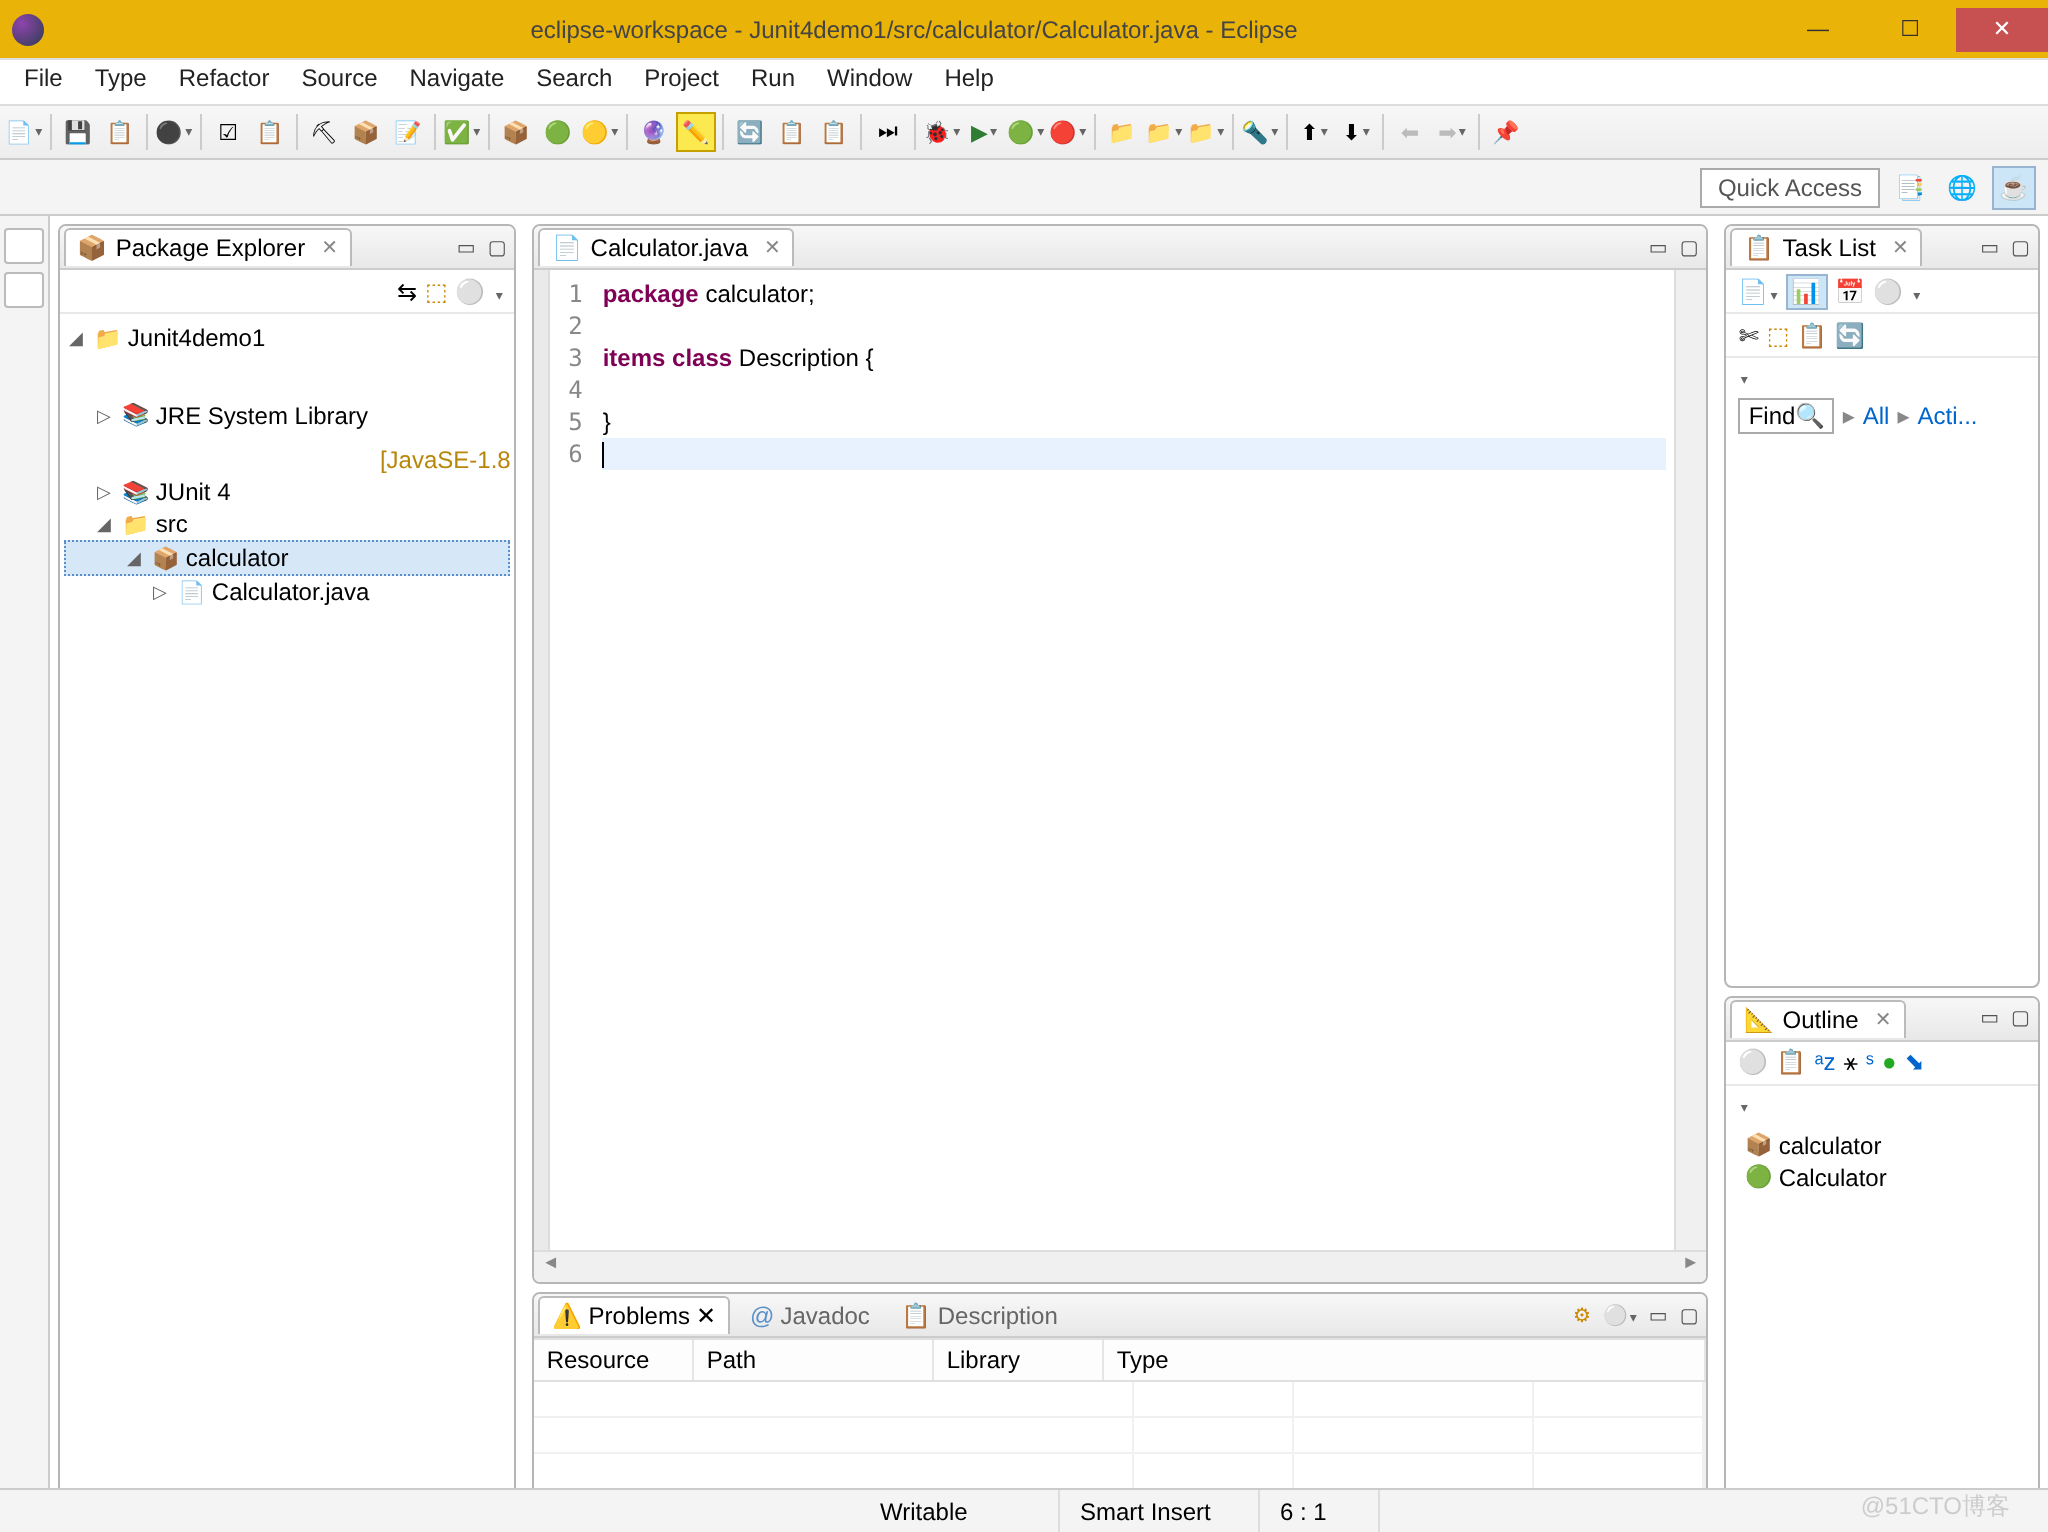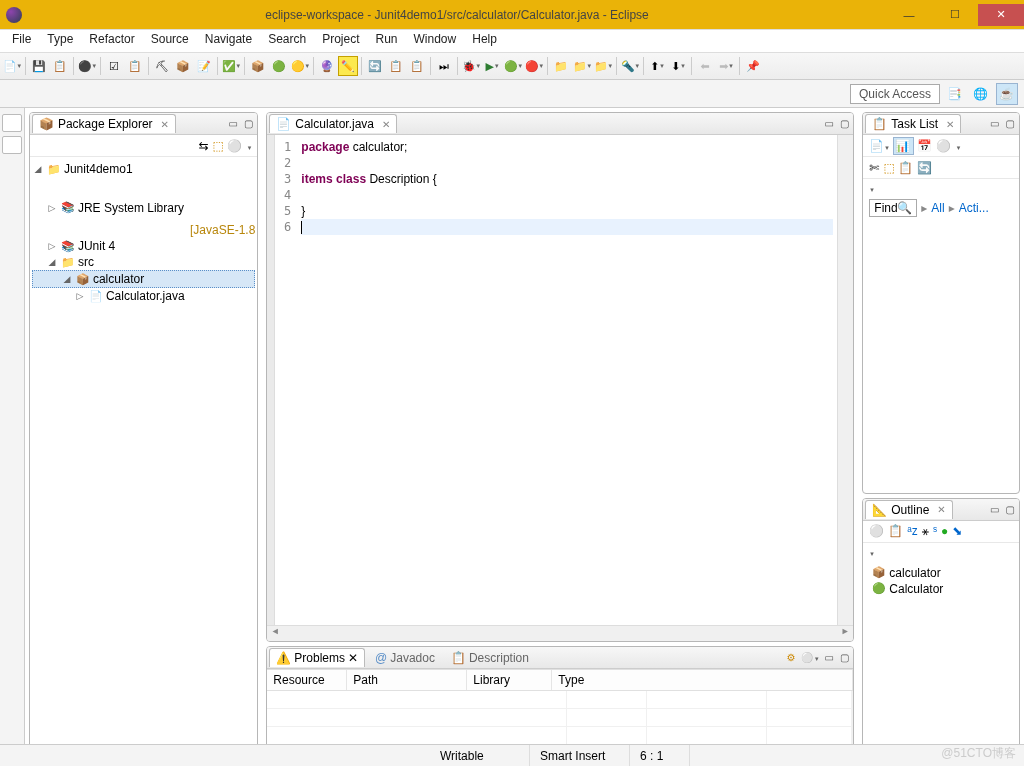--- a/index.html
+++ b/index.html
@@ -93,21 +93,21 @@
 .right-col { width: 186px; padding: 4px; display: flex; flex-direction: column; gap: 4px; }
 .task-view { flex: 1.3; }
 .outline-view { flex: 1; }
 .find-row { display: flex; align-items: center; gap: 4px; padding: 2px 6px; }
 .find-box { border: 1px solid #aaa; padding: 1px 4px; width: 48px; display: flex; align-items: center; justify-content: space-between; }
 .link { color: #0066cc; }
 
 
 .statusbar { position: absolute; bottom: 0; left: 0; right: 0; height: 22px; background: #f4f4f4; border-top: 1px solid #ccc; display: flex; align-items: center; }
 .statusbar .cell { padding: 0 10px; border-right: 1px solid #ddd; height: 100%; display: flex; align-items: center; }
-.watermark { position: absolute; right: 8px; bottom: 4px; color: #ccc; font-size: 12px; }
+.watermark { position: absolute; right: 19px; bottom: 4px; color: #ccc; font-size: 12px; }
 
 .ico-pkg { color: #b58900; }
 .ico-java { color: #3b78e7; }
 .ico-proj { color: #b58900; }
 .ico-lib { color: #b58900; }
 .ico-green { color: #2e7d32; }
 .muted { color: #b8860b; margin-top: 45px; }
 
 </style>
 </head>

